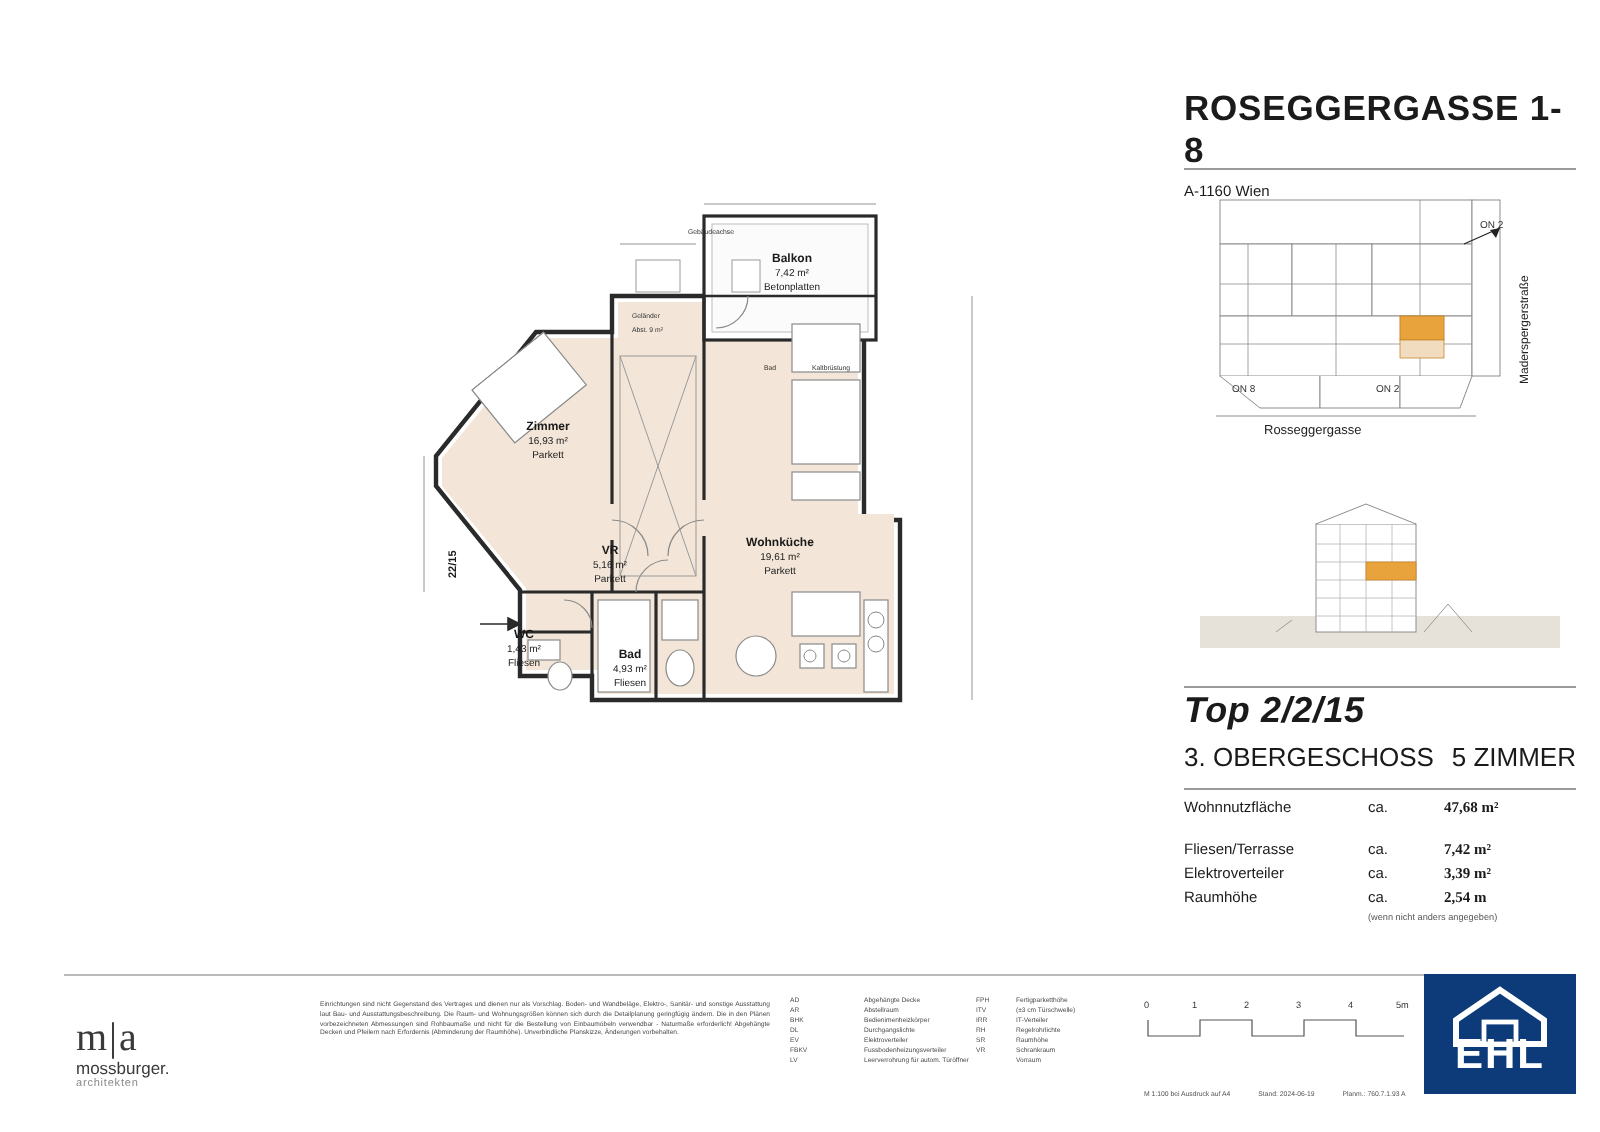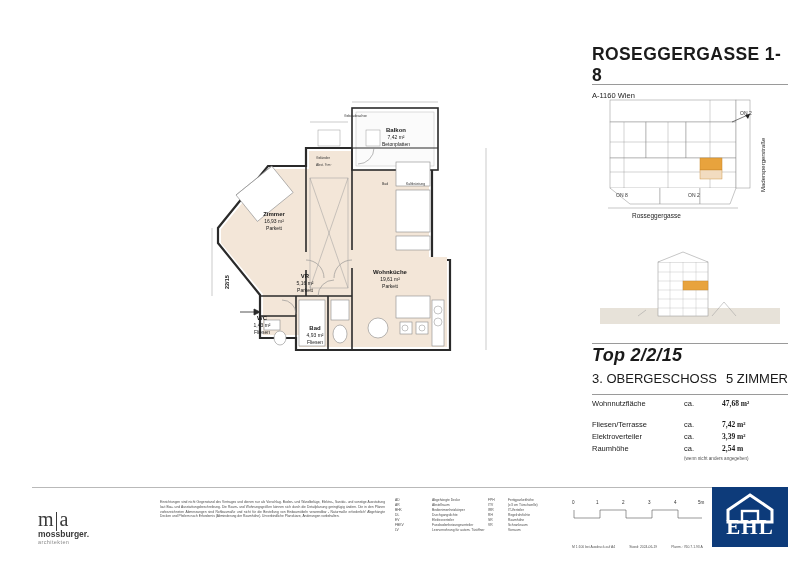--- a/index.html
+++ b/index.html
@@ -37,38 +37,38 @@
   .plan{position:absolute;left:200px;top:100px;width:290px;height:280px;}
   .rm-label{position:absolute;text-align:center;font-size:5px;line-height:1.35;color:#1a1a1a;}
   .rm-label .nm{font-weight:bold;font-size:6px;}
   .dim{position:absolute;font-size:3.4px;color:#333;}
   .tag22{position:absolute;left:224px;top:289px;font-size:5.5px;font-weight:bold;transform:rotate(-90deg);transform-origin:left top;}
 
   
   .foot-rule{position:absolute;left:32px;top:487px;width:756px;height:1px;background:#b9b9b9;}
   .logo{position:absolute;left:38px;top:508px;}
   .logo .ma{font-size:20px;letter-spacing:1px;color:#3a3a3a;font-family:"Liberation Serif",serif;}
-  .logo .nm{font-size:8.5px;font-weight:bold;color:#3a3a3a;margin-top:-2px;text-align:center;}
+  .logo .nm{font-size:8.5px;font-weight:normal;color:#3a3a3a;margin-top:-2px;text-align:center;}
   .logo .sub{font-size:5.5px;color:#8a8a8a;letter-spacing:.4px;}
   .disclaimer{position:absolute;left:160px;top:500px;width:225px;font-size:3.3px;line-height:1.45;color:#4a4a4a;text-align:justify;}
   .abbrev{position:absolute;top:498px;font-size:3.3px;line-height:1.5;color:#4a4a4a;}
   .ab1{left:395px;}
   .ab2{left:432px;}
   .ab3{left:488px;}
   .ab4{left:508px;}
   .scalebar{position:absolute;left:572px;top:500px;width:140px;}
   .sc-nums{position:relative;height:8px;font-size:4.6px;color:#333;}
   .sc-nums span{position:absolute;top:0;}
   .sc-svg{display:block;}
   .plan-meta{position:absolute;left:572px;top:545px;font-size:3.4px;color:#555;display:flex;gap:14px;}
 
   
   .ehl{position:absolute;left:712px;top:487px;width:76px;height:60px;background:#0d3b7a;}
   .ehl-inner{position:relative;width:100%;height:100%;}
-  .ehl-text{position:absolute;left:0;right:0;bottom:7px;text-align:center;color:#fff;font-size:21px;font-weight:bold;letter-spacing:1px;font-family:Liberation Serif, serif;}
+  .ehl-text{position:absolute;left:0;right:0;bottom:7px;text-align:center;color:#fff;font-size:21px;font-weight:bold;letter-spacing:1px;font-family:Liberation Sans, sans-serif;}
 </style>
 </head>
 <body>
 
 <div class="page">
 
   <div class="title-block">
     <div class="proj-title">ROSEGGERGASSE 1-8</div>
     <div class="proj-sub">A-1160 Wien</div>
   </div>

